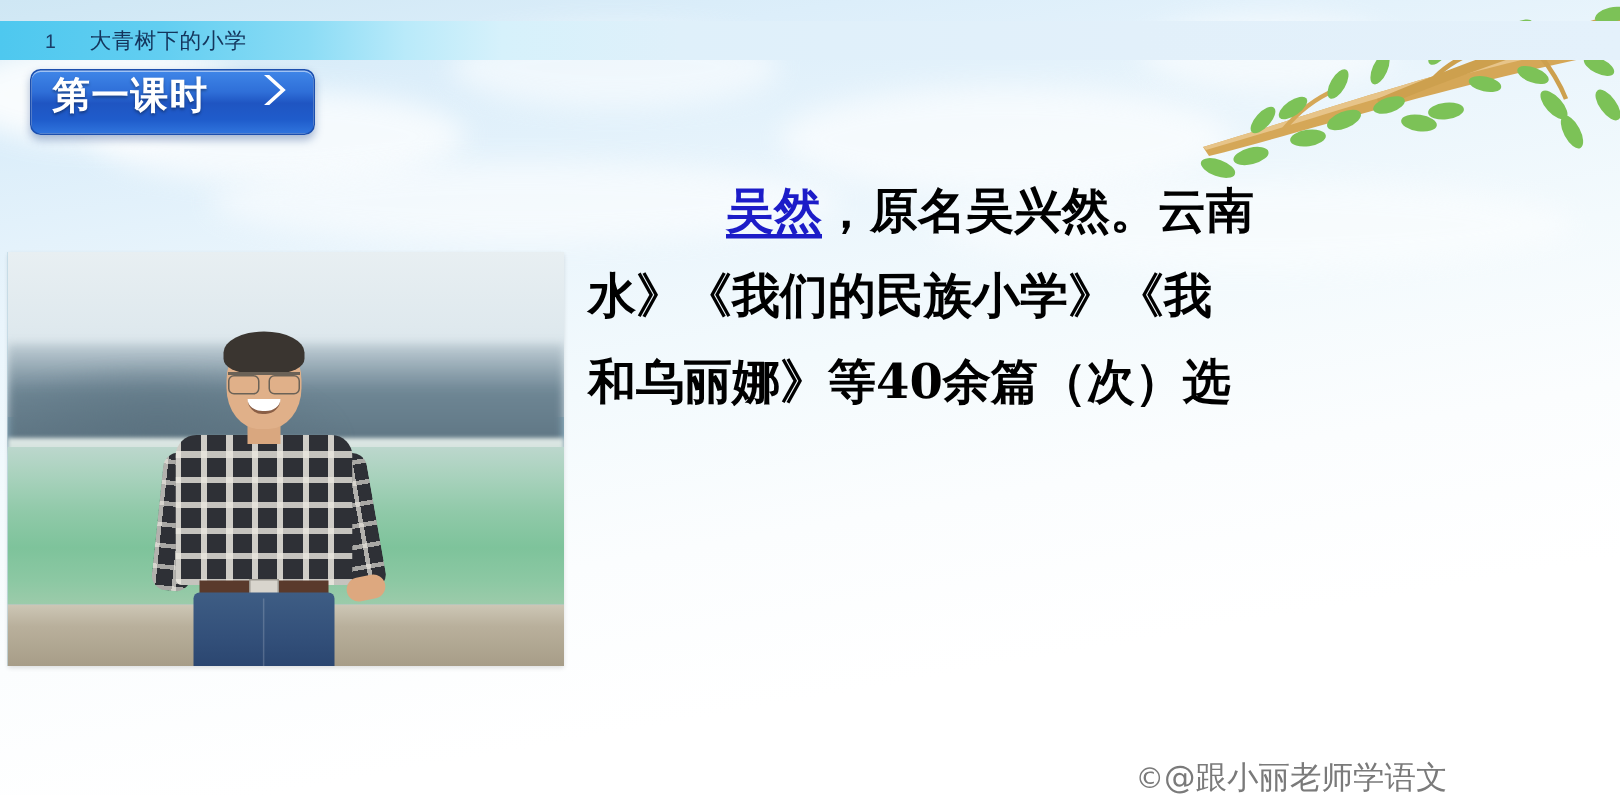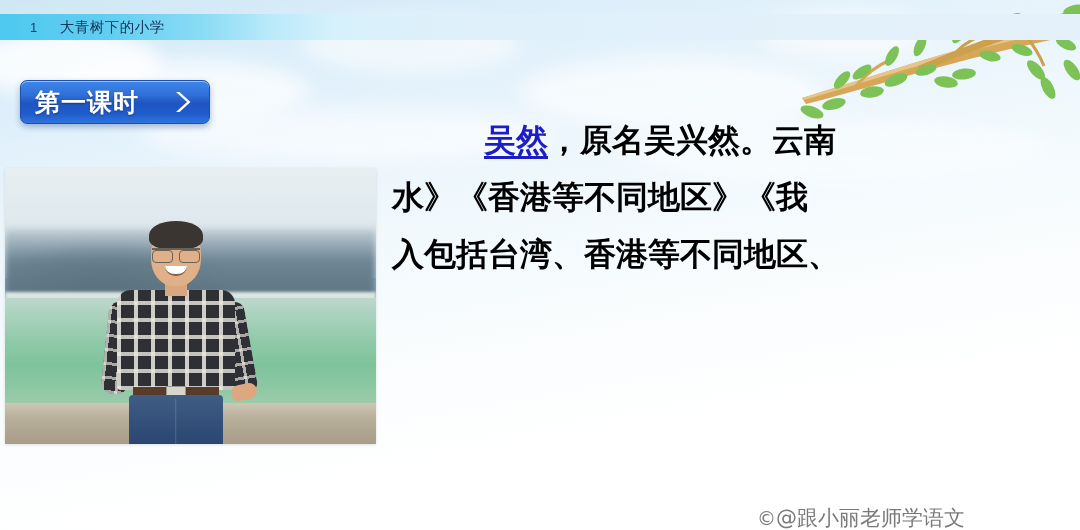--- a/index.html
+++ b/index.html
@@ -70,25 +70,25 @@
     color: #1b3d68;
     font-size: 14px;
     letter-spacing: .5px;
   }
   #header-inner .num { font-size: 13px; color:#1b3d68; }
   #header-inner .title { font-size: 14.5px; font-weight: 500; color:#14355c;text-align:center; }
 
   
   #lesson-button {
     position: absolute;
-    left: 20px; top: 80px;
+    left: 20px; top: 46px;
     width: 190px; height: 44px;
     border-radius: 7px;
     display: flex;
-    align-items: center;
+    align-items: flex-start;
     background: linear-gradient(180deg,
         #3f86e8 0%,
         #2f6fd8 34%,
         #1f55c2 52%,
         #1f5ccb 78%,
         #2f74dd 100%);
     box-shadow: 0 3px 6px rgba(20,60,130,.35),
                 inset 0 1px 0 rgba(255,255,255,.5);
     border: 1px solid #1c4fae;
     overflow: hidden;
@@ -379,21 +379,21 @@
       <div class="buckle"></div>
       <div class="jeans"></div>
       <div class="hand"></div>
     </div>
   </div>
 
   <div id="author-text">
     <div class="line">
       <span class="indent"></span><span class="name">吴然</span><span>，原名吴兴然。云南</span>
     </div>
-    <div class="line">水》《香港等不同地区》《我</div>
-    <div class="line">入包括台湾、香港等不同地区、</div>
+    <div class="line">水》《我们的民族小学》《我</div>
+    <div class="line">和乌丽娜》等40余篇（次）选</div>
   </div>
 
   <div id="watermark">
     <span class="copy">©</span><span>@跟小丽老师学语文</span>
   </div>
 
 </div>
 
 </body></html>

